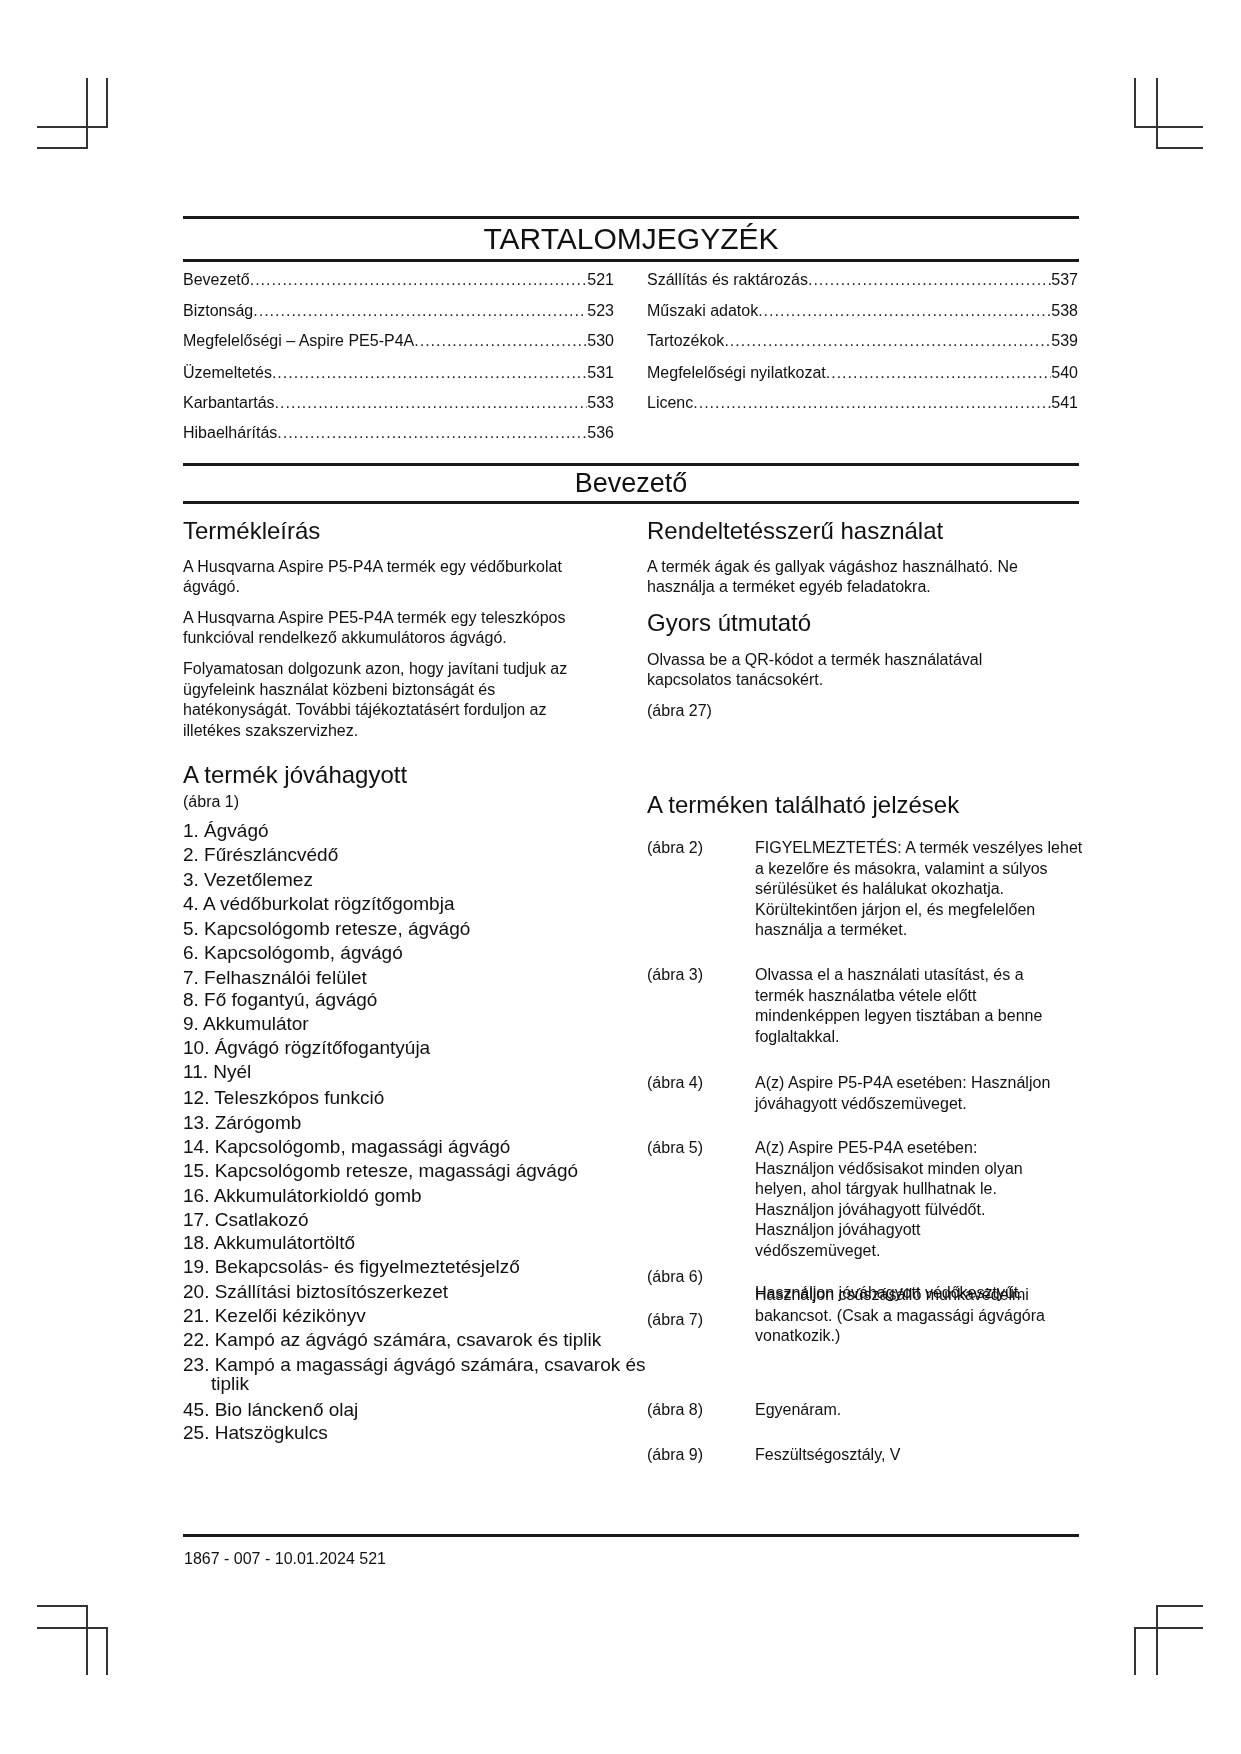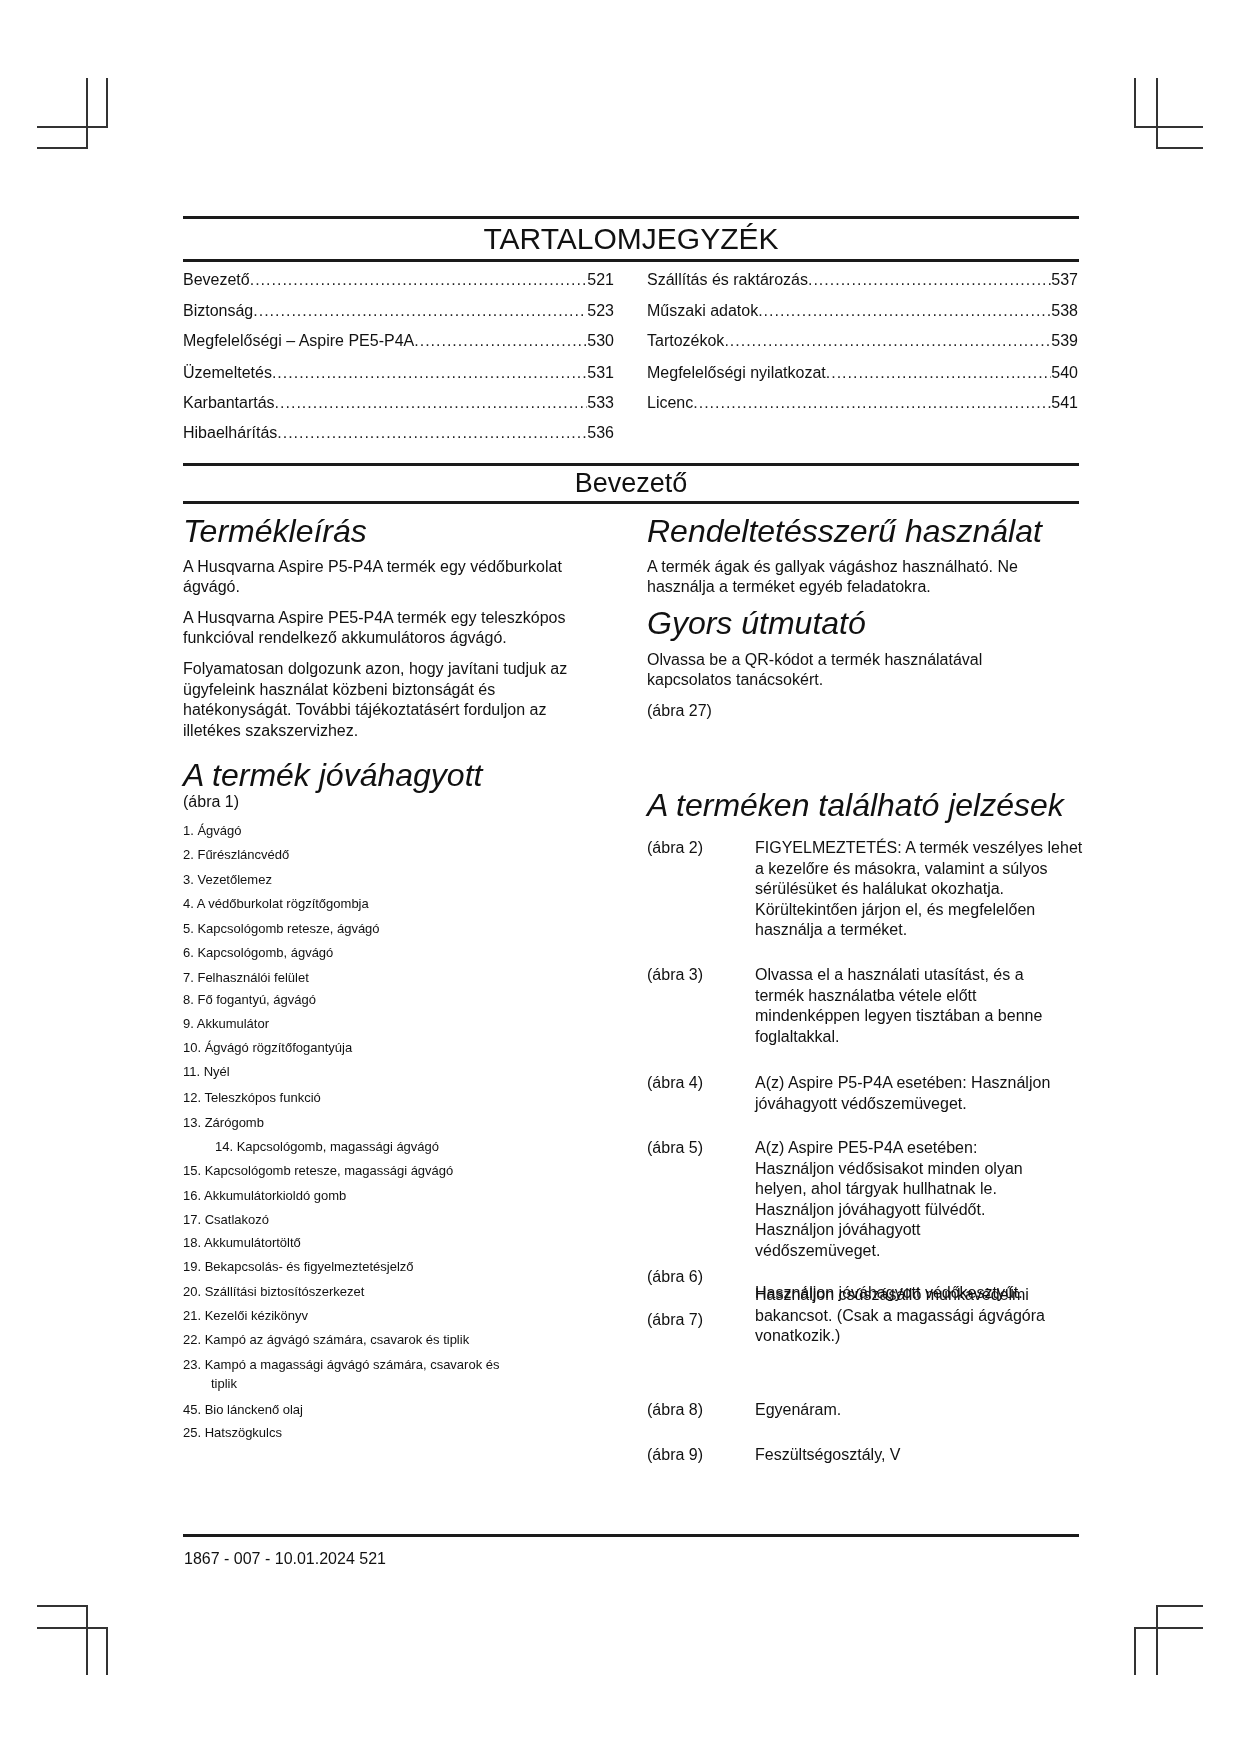--- a/index.html
+++ b/index.html
@@ -6,23 +6,23 @@
   body { width:1241px; height:1754px; background:#ffffff; position:relative; overflow:hidden;
          font-family:"Liberation Sans", sans-serif; color:#111111; }
   .cm { position:absolute; background:#333333; }
   .rule { position:absolute; left:183px; width:896px; height:3px; background:#1a1a1a; }
   .title { position:absolute; left:183px; width:896px; text-align:center; font-size:30px; line-height:34px; }
   .toc-row { position:absolute; display:flex; align-items:baseline; font-size:16px; line-height:20px; white-space:nowrap; overflow:hidden; }
   .toc-row .lbl { flex:0 0 auto; }
   .toc-row .dots { flex:1 1 auto; overflow:hidden; letter-spacing:1px; color:#222; }
   .toc-row .dots::after { content:"........................................................................................................................................................"; }
   .toc-row .pg { flex:0 0 auto; }
-  .h2 { position:absolute; font-size:32px; line-height:28px;font-style:italic; }
+  .h2 { position:absolute; font-size:24px; line-height:28px; }
   .p { position:absolute; font-size:16px; line-height:20px; }
-  .li { position:absolute; left:183px; font-size:13px; line-height:20px; }
+  .li { position:absolute; left:183px; font-size:19px; line-height:20px; }
   .sym-lbl { position:absolute; left:647px; font-size:16px; line-height:20px; }
   .sym-desc { position:absolute; left:755px; width:330px; font-size:16px; line-height:20.5px; }
 </style>
 </head>
 <body>
 
 <div>
   <div class="cm" style="left:86px;top:78px;width:2px;height:70px;"></div>
   <div class="cm" style="left:106px;top:78px;width:2px;height:49px;"></div>
   <div class="cm" style="left:37px;top:126px;width:71px;height:2px;"></div>
@@ -131,21 +131,21 @@
   <div class="li" style="top:894px;">4. A védőburkolat rögzítőgombja</div>
   <div class="li" style="top:919px;">5. Kapcsológomb retesze, ágvágó</div>
   <div class="li" style="top:943px;">6. Kapcsológomb, ágvágó</div>
   <div class="li" style="top:968px;">7. Felhasználói felület</div>
   <div class="li" style="top:990px;">8. Fő fogantyú, ágvágó</div>
   <div class="li" style="top:1014px;">9. Akkumulátor</div>
   <div class="li" style="top:1038px;">10. Ágvágó rögzítőfogantyúja</div>
   <div class="li" style="top:1062px;">11. Nyél</div>
   <div class="li" style="top:1088px;">12. Teleszkópos funkció</div>
   <div class="li" style="top:1113px;">13. Zárógomb</div>
-  <div class="li" style="top:1137px;margin-left:32px;">14. Kapcsológomb, magassági ágvágó</div>
+  <div class="li" style="top:1137px;">14. Kapcsológomb, magassági ágvágó</div>
   <div class="li" style="top:1161px;">15. Kapcsológomb retesze, magassági ágvágó</div>
   <div class="li" style="top:1186px;">16. Akkumulátorkioldó gomb</div>
   <div class="li" style="top:1210px;">17. Csatlakozó</div>
   <div class="li" style="top:1233px;">18. Akkumulátortöltő</div>
   <div class="li" style="top:1257px;">19. Bekapcsolás- és figyelmeztetésjelző</div>
   <div class="li" style="top:1282px;">20. Szállítási biztosítószerkezet</div>
   <div class="li" style="top:1306px;">21. Kezelői kézikönyv</div>
   <div class="li" style="top:1330px;">22. Kampó az ágvágó számára, csavarok és tiplik</div>
   <div class="li" style="top:1355px;">23. Kampó a magassági ágvágó számára, csavarok és</div>
   <div class="li" style="top:1374px;left:211px;">tiplik</div>

